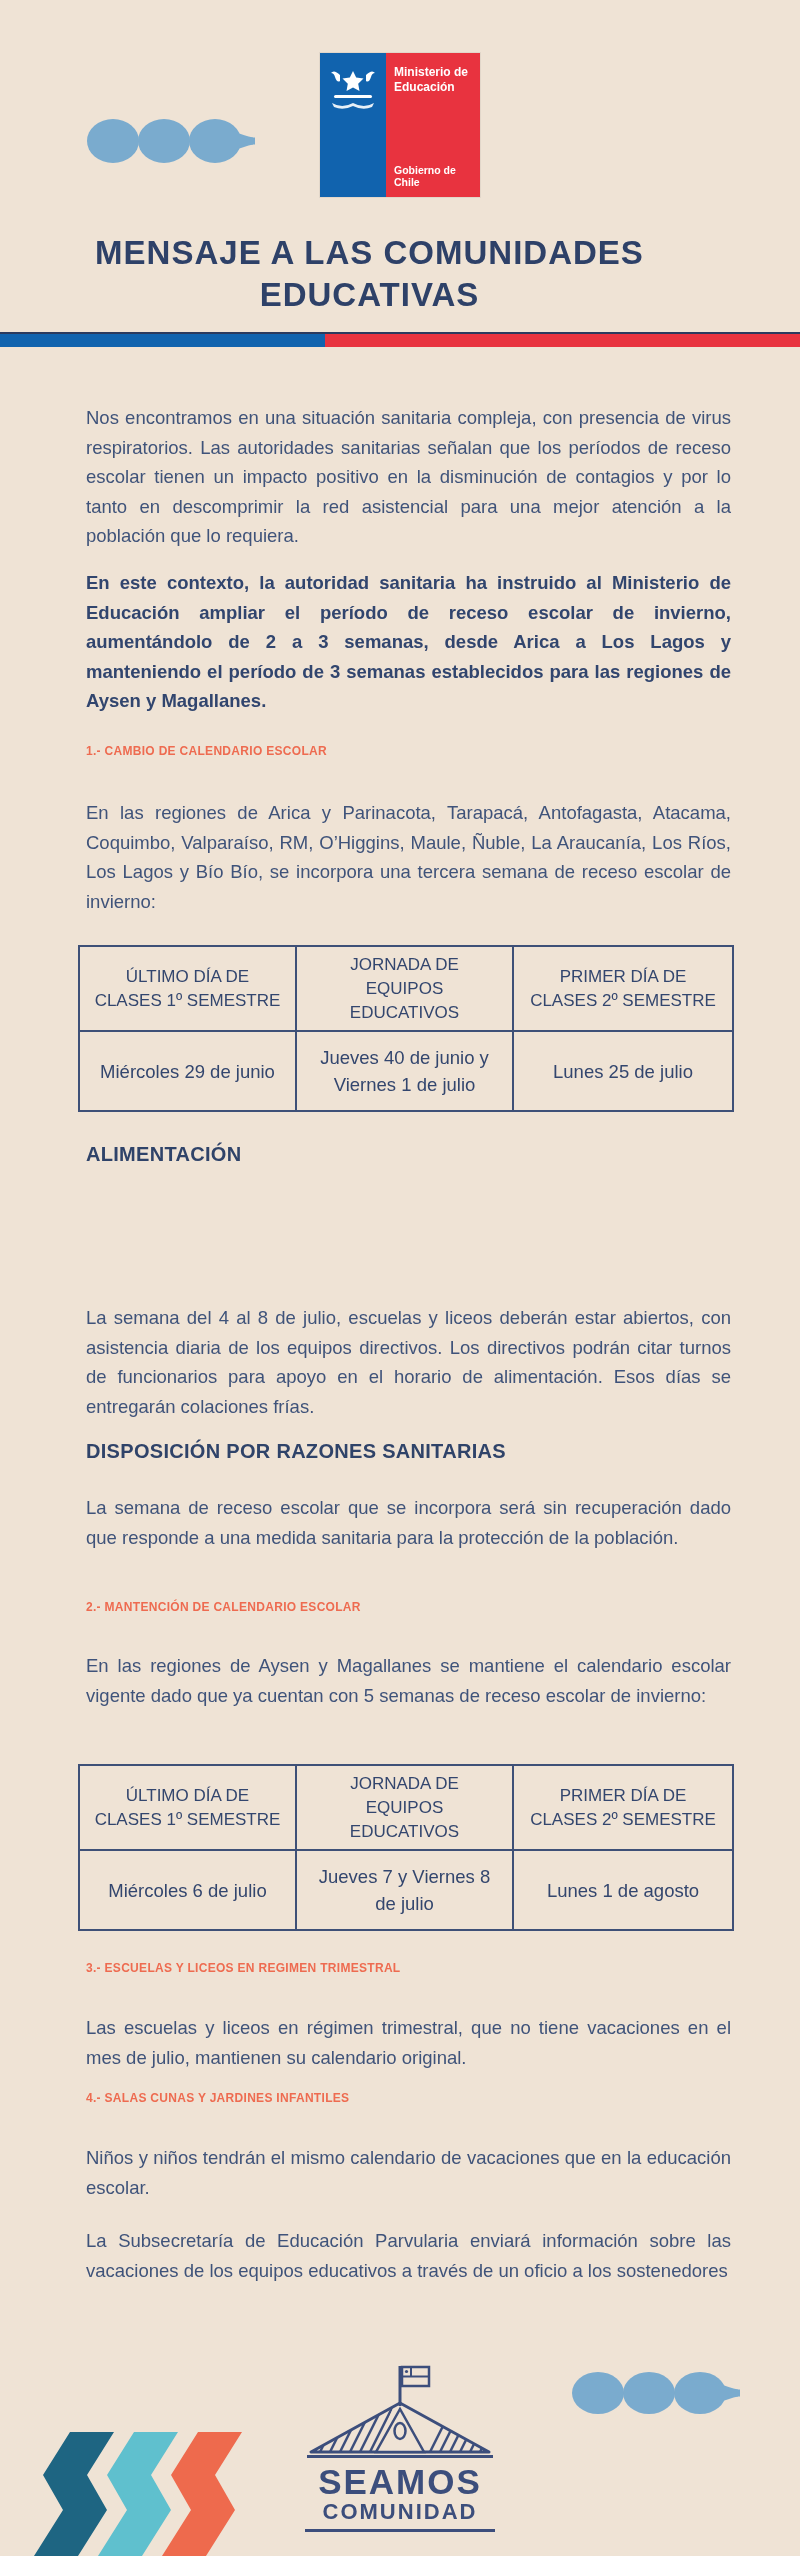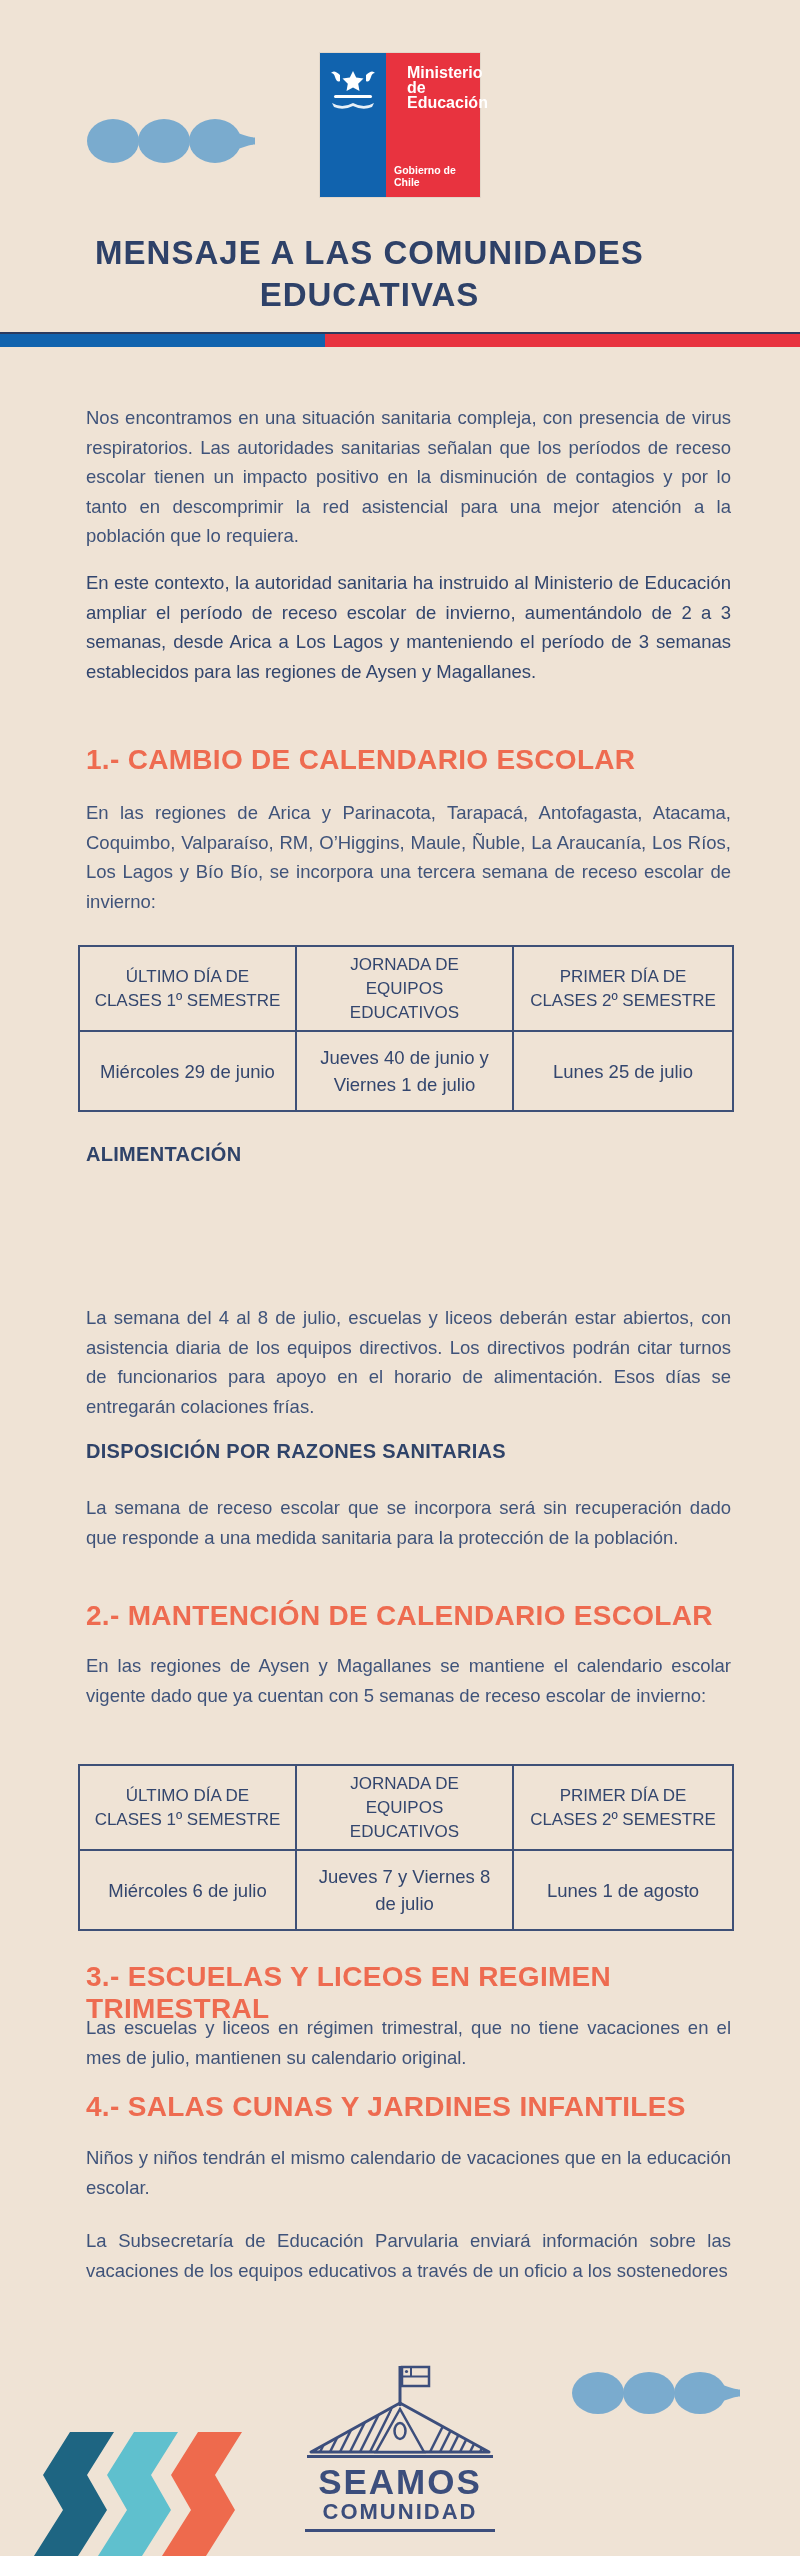--- a/index.html
+++ b/index.html
@@ -13,42 +13,42 @@
   }
   
   .dots-svg{position:absolute;}
   .ministry-logo{
     position:absolute;left:320px;top:53px;width:160px;height:144px;
     display:flex;box-shadow:0 0 0 1px rgba(0,0,0,0.05);
   }
   .ml-blue{width:66px;background:#1163AE;position:relative;}
   .ml-red{width:94px;background:#E8333F;position:relative;}
   .ml-title{
-    position:absolute;left:21px;top:12px;color:#fff;font-weight:bold;
-    font-size:16px;line-height:15px;width:84px;
+    position:absolute;left:8px;top:12px;color:#fff;font-weight:bold;
+    font-size:12px;line-height:15px;width:84px;
   }
   .ml-gob{
     position:absolute;left:8px;bottom:9px;color:#fff;font-weight:bold;font-size:10.5px;
   }
   .page-title{
     position:absolute;left:0;top:232px;width:739px;text-align:center;
     color:#2E4168;font-weight:bold;font-size:33px;line-height:42px;letter-spacing:1px;
   }
   .rule-dark{position:absolute;left:0;top:332px;width:800px;height:2px;background:#2B3A5E;}
   .color-bar{position:absolute;left:0;top:334px;width:800px;height:13px;display:flex;}
   .color-bar .cb-blue{width:325px;background:#1163AE;}
   .color-bar .cb-red{flex:1;background:#E8333F;}
   
   .blk{position:absolute;left:86px;width:645px;}
   .para{
     color:#3F537A;font-size:18.5px;line-height:29.5px;text-align:justify;margin:0;
   }
-  .para.bold{font-weight:normal;color:#31456E;}
+  .para.bold{font-weight:bold;color:#31456E;}
   .h-orange{
-    color:#EE6B50;font-weight:bold;font-size:28px;letter-spacing:0.3px;margin:0;
+    color:#EE6B50;font-weight:bold;font-size:12px;letter-spacing:0.3px;margin:0;
   }
   .h-navy{
     color:#2F4369;font-weight:bold;font-size:20px;letter-spacing:0.3px;margin:0;
   }
   
   table.cal{
     position:absolute;left:78px;width:654px;border-collapse:collapse;table-layout:fixed;
   }
   table.cal td{
     border:2px solid #3E5077;text-align:center;vertical-align:middle;

